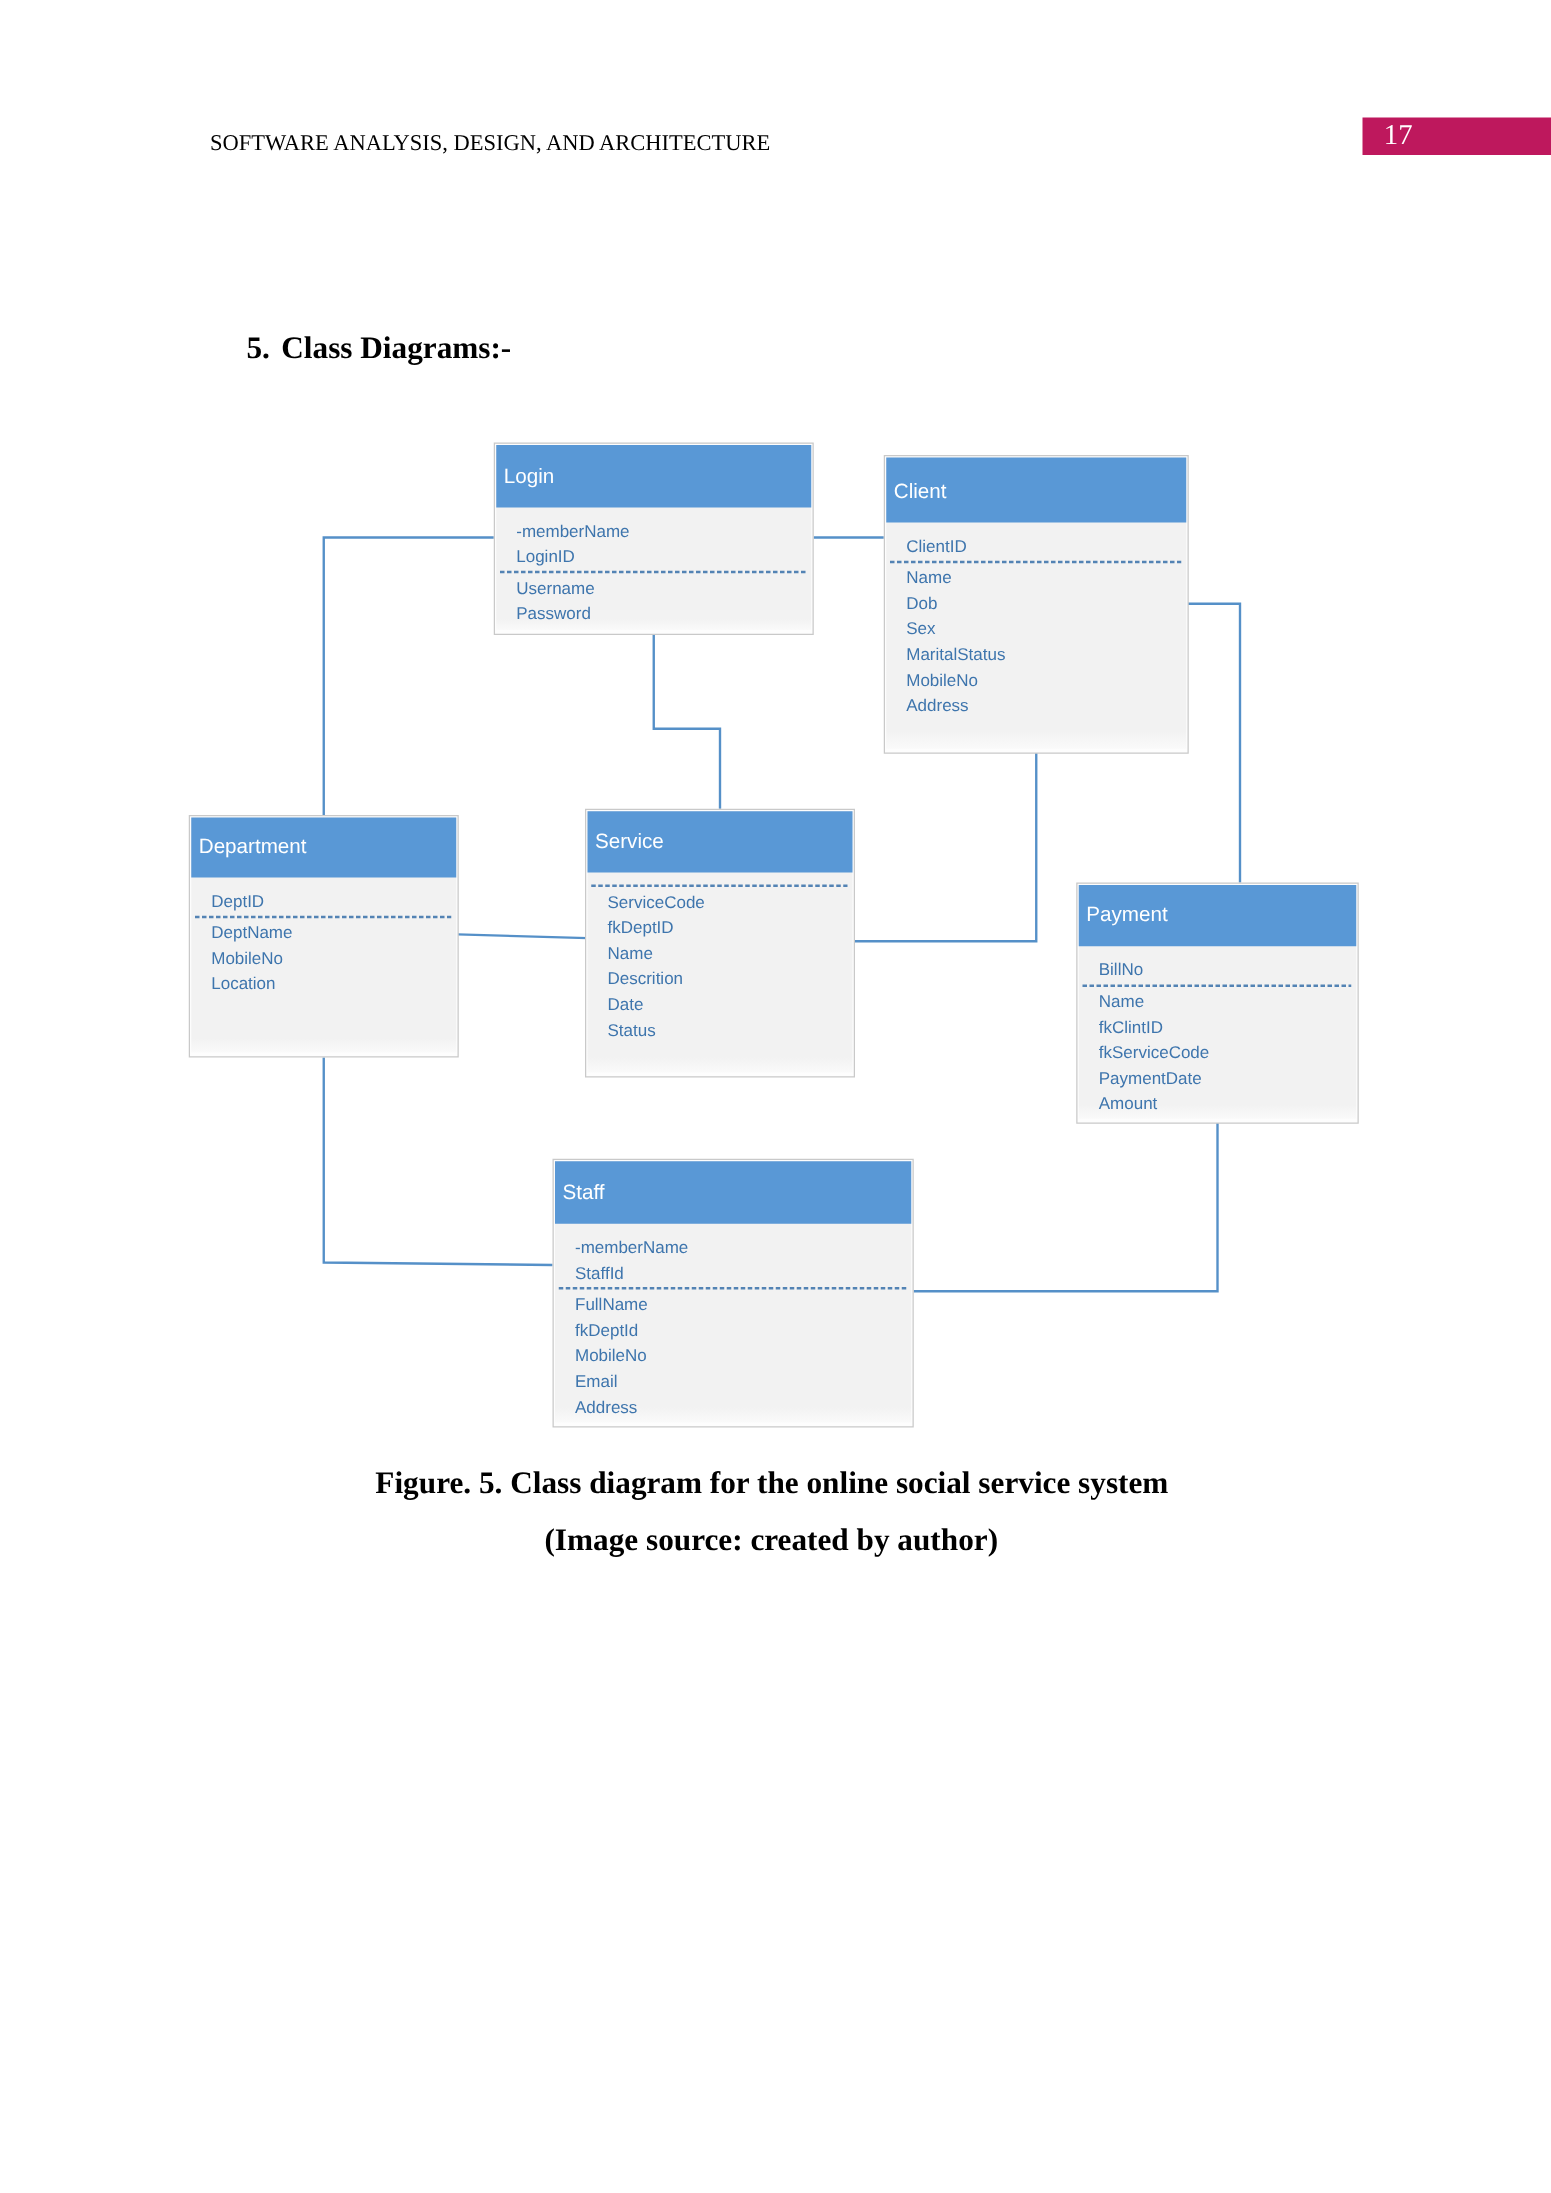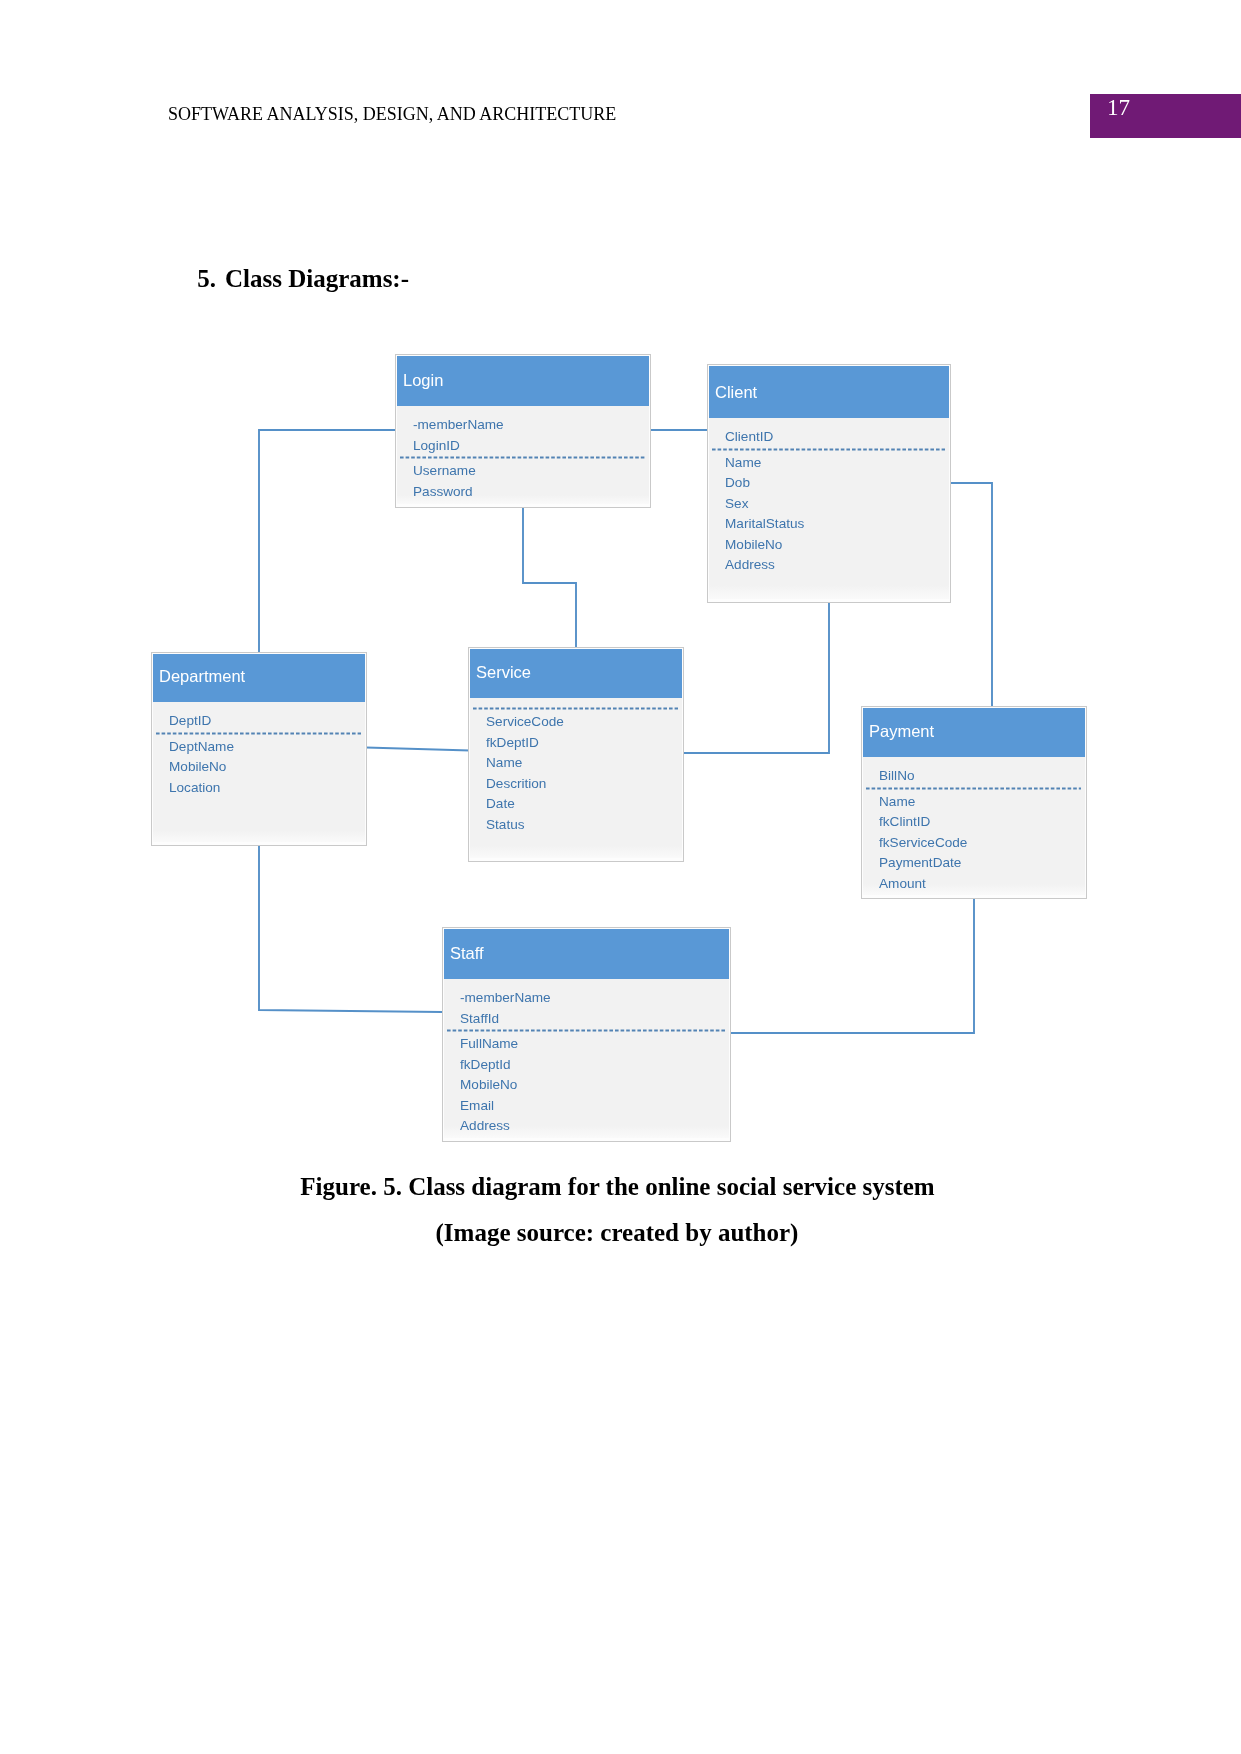--- a/index.html
+++ b/index.html
@@ -2,21 +2,21 @@
 <html><head>
 <meta charset="utf-8">
 <title>Class Diagrams</title>
 <style>
   html,body{margin:0;padding:0;}
   body{width:1241px;height:1754px;background:#ffffff;position:relative;overflow:hidden;
        font-family:"Liberation Serif",serif;-webkit-font-smoothing:antialiased;}
   .page,svg.diagram{transform:translateZ(0);}
   .page{position:absolute;left:0;top:0;width:1241px;height:1754px;}
   #header-title{position:absolute;left:151px;top:104px;font-size:18px;color:#000;white-space:nowrap;margin-left:17px;}
-  #page-badge{position:absolute;left:1090px;top:94px;width:151px;height:44px;background:#701a75;}
+  #page-badge{position:absolute;left:1090px;top:94px;width:151px;height:30px;background:#be185d;}
   #page-badge .num{position:absolute;left:17px;top:1px;font-size:23px;color:#ffffff;font-family:"Liberation Serif",serif;}
   #section-heading{position:absolute;left:188px;top:265px;font-size:25px;font-weight:bold;color:#000;white-space:nowrap;text-align:center;}
   #section-heading .snum{display:inline-block;width:37px;}
   #caption1{position:absolute;left:-6px;right:0;top:1173px;text-align:center;font-size:25px;font-weight:bold;color:#000;}
   #caption2{position:absolute;left:-7px;right:0;top:1219px;text-align:center;font-size:25px;font-weight:bold;color:#000;}
   svg.diagram{position:absolute;left:0;top:0;width:1241px;height:1754px;}
   .cls-title{font-family:"Liberation Sans",sans-serif;font-size:16.5px;fill:#ffffff;}
   .cls-attr{font-family:"Liberation Sans",sans-serif;font-size:13.6px;fill:#3e75ad;}
 </style>
 </head>

